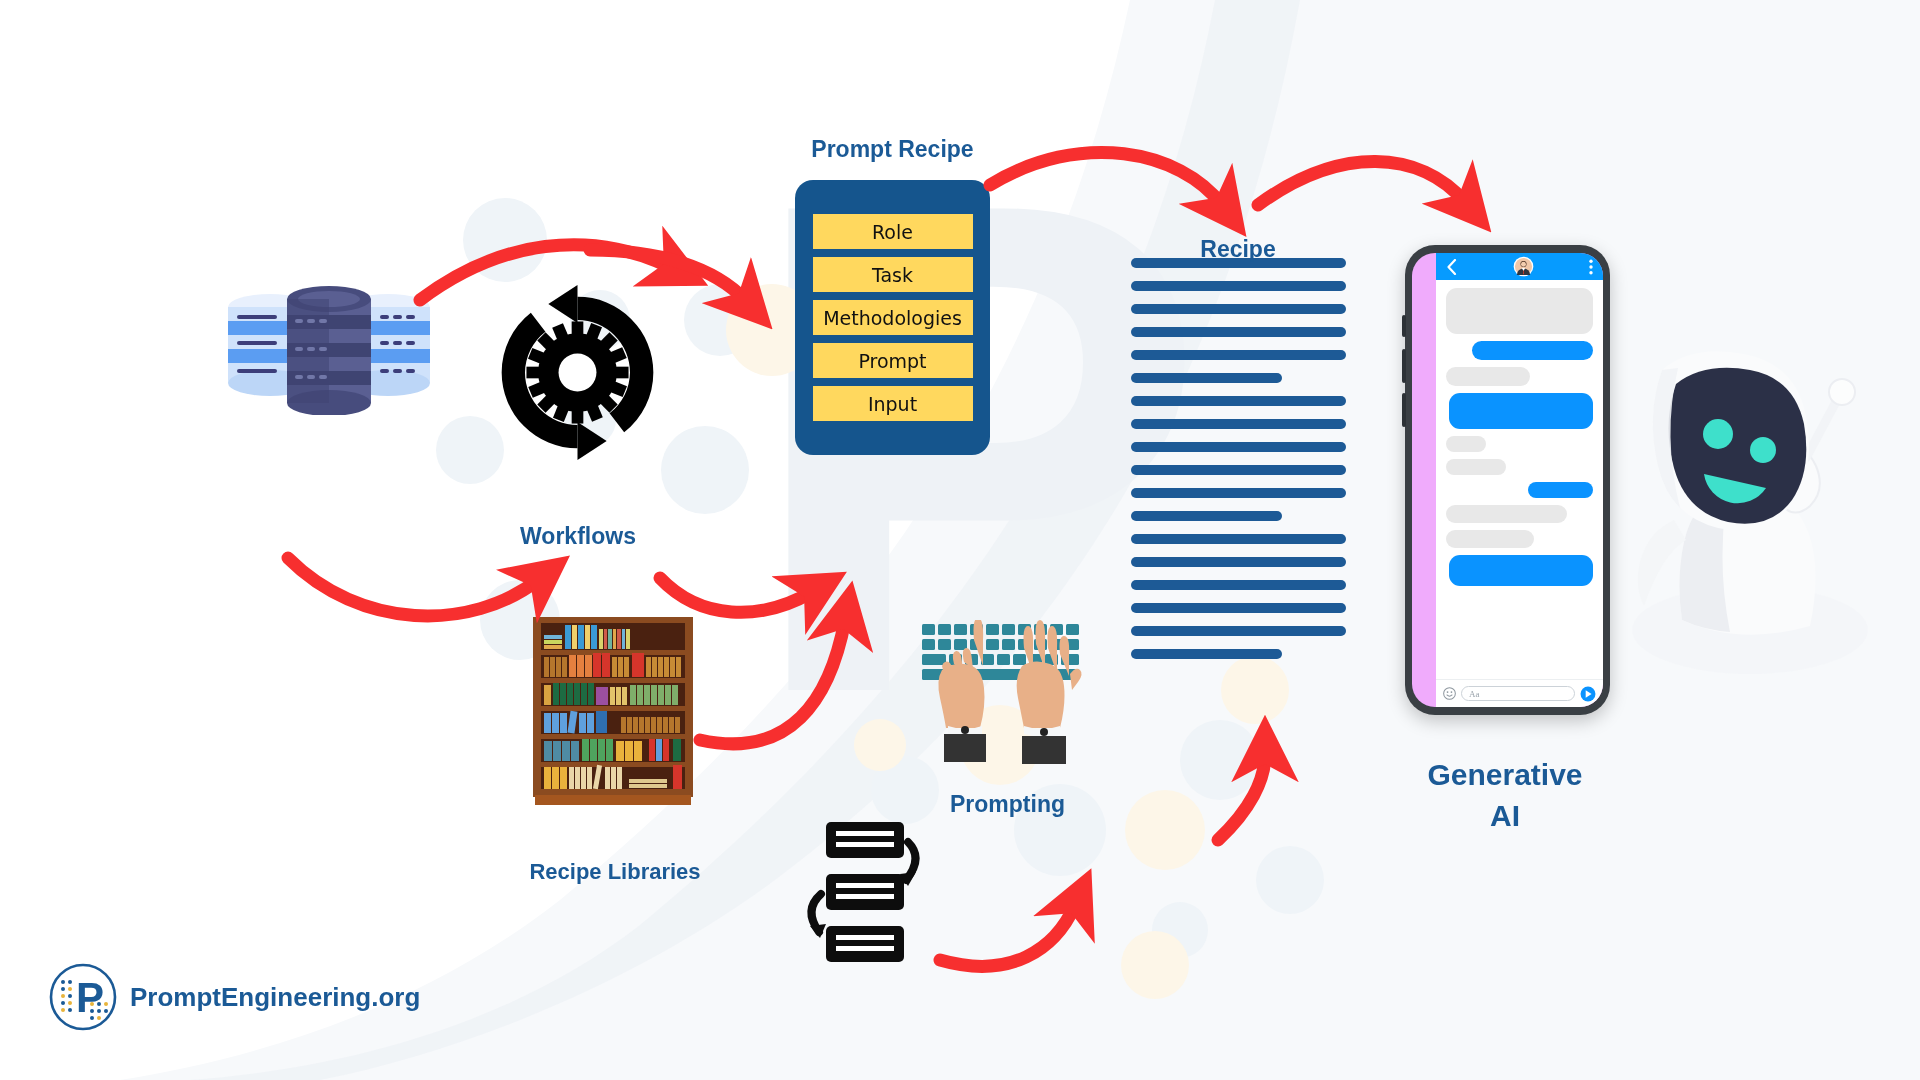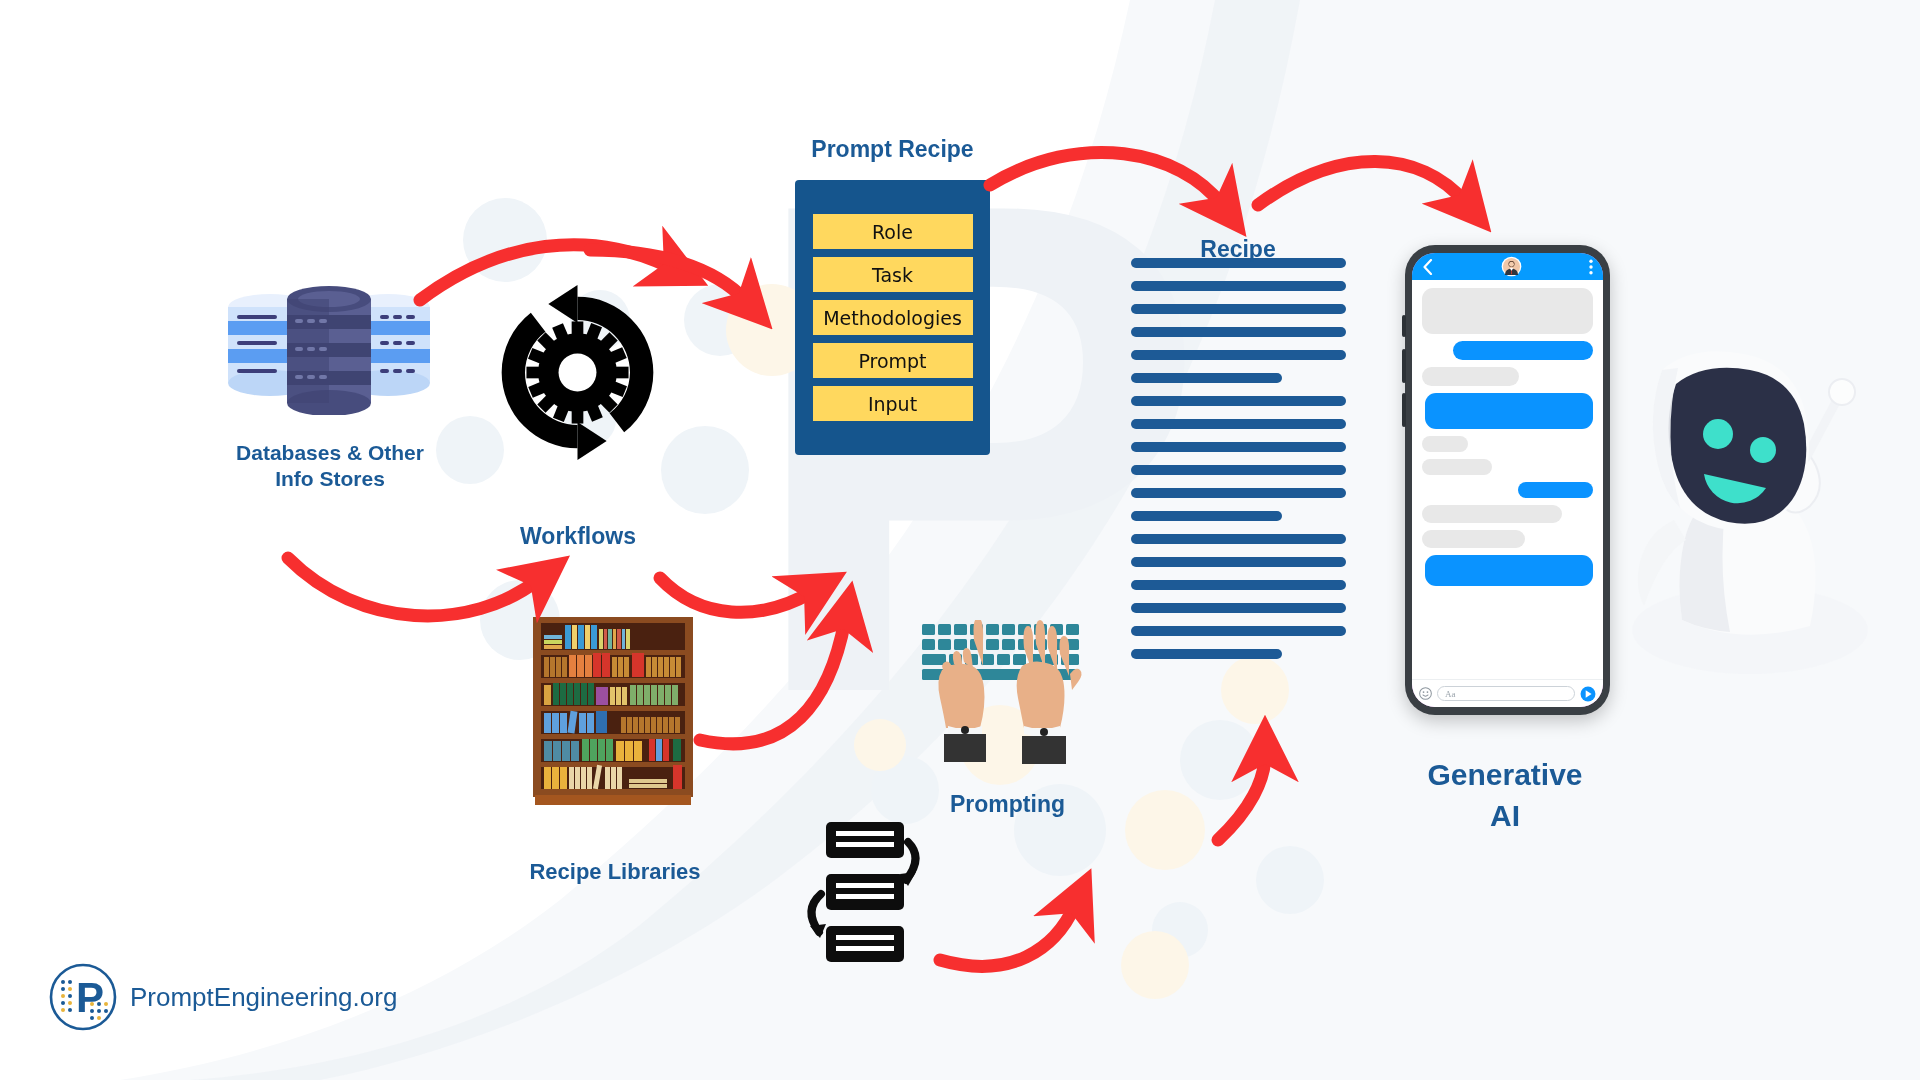--- a/index.html
+++ b/index.html
@@ -25,21 +25,21 @@
     color:#1b5a96; font-weight:bold; z-index:6;
     line-height:1.25;
   }
 
   .node { position:absolute; z-index:4; }
 
   
   #recipe-card {
     position:absolute; left:795px; top:180px;
     width:195px; height:275px;
-    background:#15558d; border-radius:4px; z-index:4;
+    background:#15558d; border-radius:18px; z-index:4;
     display:flex; flex-direction:column; justify-content:center;
     align-items:center; gap:8px; padding:14px 0;
   }
   .recipe-chip {
     width:160px; height:35px; background:#ffd85e;
     color:#111; font-size:19px; display:flex;
     align-items:center; justify-content:center;
     font-family:"DejaVu Sans", sans-serif;
   }
 
@@ -51,36 +51,36 @@
   }
   .pline { height:10px; border-radius:6px; background:#1d5a96; }
 
   
   #phone {
     position:absolute; left:1405px; top:245px;
     width:205px; height:470px; z-index:5;
     background:#3a3f44; border-radius:30px; padding:8px 7px;
     box-shadow:0 6px 18px rgba(0,0,0,.22);
   }
-  #phone-inner { width:100%; height:100%; background:#f0abfc; border-radius:23px; overflow:hidden; display:flex; flex-direction:column; }
+  #phone-inner { width:100%; height:100%; background:#f0abfc; border-radius:23px; overflow:hidden; display:flex; flex-direction:column;padding-left:24px; }
   #phone-topbar { height:27px; background:#069bff; display:flex; align-items:center; justify-content:space-between; padding:0 10px; }
   #chat-body { flex:1; background:#fff; padding:8px 10px; display:flex; flex-direction:column; gap:7px; }
   .bub { border-radius:11px; }
   .bub.them { background:#e8e8e8; align-self:flex-start; }
   .bub.me { background:#0a93ff; align-self:flex-end; }
   #chat-input { height:28px; background:#fff; border-top:1px solid #eceff1; display:flex; align-items:center; gap:5px; padding:0 7px; }
   .pill { flex:1; height:15px; border:1px solid #ccd2d8; border-radius:9px; display:flex; align-items:center; padding-left:7px; font-size:9px; color:#9aa3ab; font-family:"Liberation Serif", serif; }
   .side-btn { position:absolute; left:-3px; background:#2c3136; border-radius:2px; width:4px; }
 
   
   #robot { position:absolute; left:1600px; top:300px; width:290px; height:380px; z-index:3; }
 
   
   #logo-wrap { position:absolute; left:48px; top:962px; display:flex; align-items:center; gap:12px; z-index:6; }
-  #logo-text { font-size:26px; font-weight:normal; color:#1b5a96; }
+  #logo-text { font-size:26px; font-weight:bold; color:#1b5a96; }
 </style>
 </head>
 <body>
 
 <div id="stage">
 
   <svg class="bg-layer" viewBox="0 0 1920 1080">
     <path d="M1130 0 C1060 330 900 620 560 900 C420 1010 250 1060 120 1080 L1920 1080 L1920 0 Z" fill="#f7f9fb"></path>
     <path d="M1215 0 C1150 340 985 640 640 925 C505 1030 330 1070 190 1080 L320 1080 C470 1050 640 980 775 880 C1080 650 1235 360 1300 0 Z" fill="#eef2f6" opacity=".75"></path>
     <text x="975" y="690" font-family="Liberation Sans, sans-serif" font-size="700" font-weight="bold" fill="#eef2f6" text-anchor="middle">P</text>
@@ -178,22 +178,20 @@
             <rect x="82" y="62" width="8" height="4" rx="2"></rect>
             <rect x="94" y="62" width="8" height="4" rx="2"></rect>
         <rect x="70" y="90" width="8" height="4" rx="2"></rect>
             <rect x="82" y="90" width="8" height="4" rx="2"></rect>
             <rect x="94" y="90" width="8" height="4" rx="2"></rect>
           </g>
         <rect x="62" y="14" width="42" height="104" fill="#3f4472" opacity=".55"></rect>
       </g>
     </svg>
   </div>
-  <div class="cap" style="left:200px; top:440px; width:260px; font-size:21px; white-space:pre-line;">Databases &amp; Other
-Info Stores</div>
 
   <div class="node" style="left:490px; top:285px;">
     <svg width="175" height="175" viewBox="0 0 120 120">
       <path d="M60 8 A52 52 0 0 1 112 60 A52 52 0 0 1 92 101 L82 88 A36 36 0 0 0 96 60 A36 36 0 0 0 60 24 Z" fill="#000"></path>
       <path d="M60 112 A52 52 0 0 1 8 60 A52 52 0 0 1 28 19 L38 32 A36 36 0 0 0 24 60 A36 36 0 0 0 60 96 Z" fill="#000"></path>
       <path d="M60 0 L60 26 L40 13 Z" fill="#000"></path>
       <path d="M60 120 L60 94 L80 107 Z" fill="#000"></path>
       <g fill="#000">
         <circle cx="60" cy="60" r="27"></circle>
         <g>

